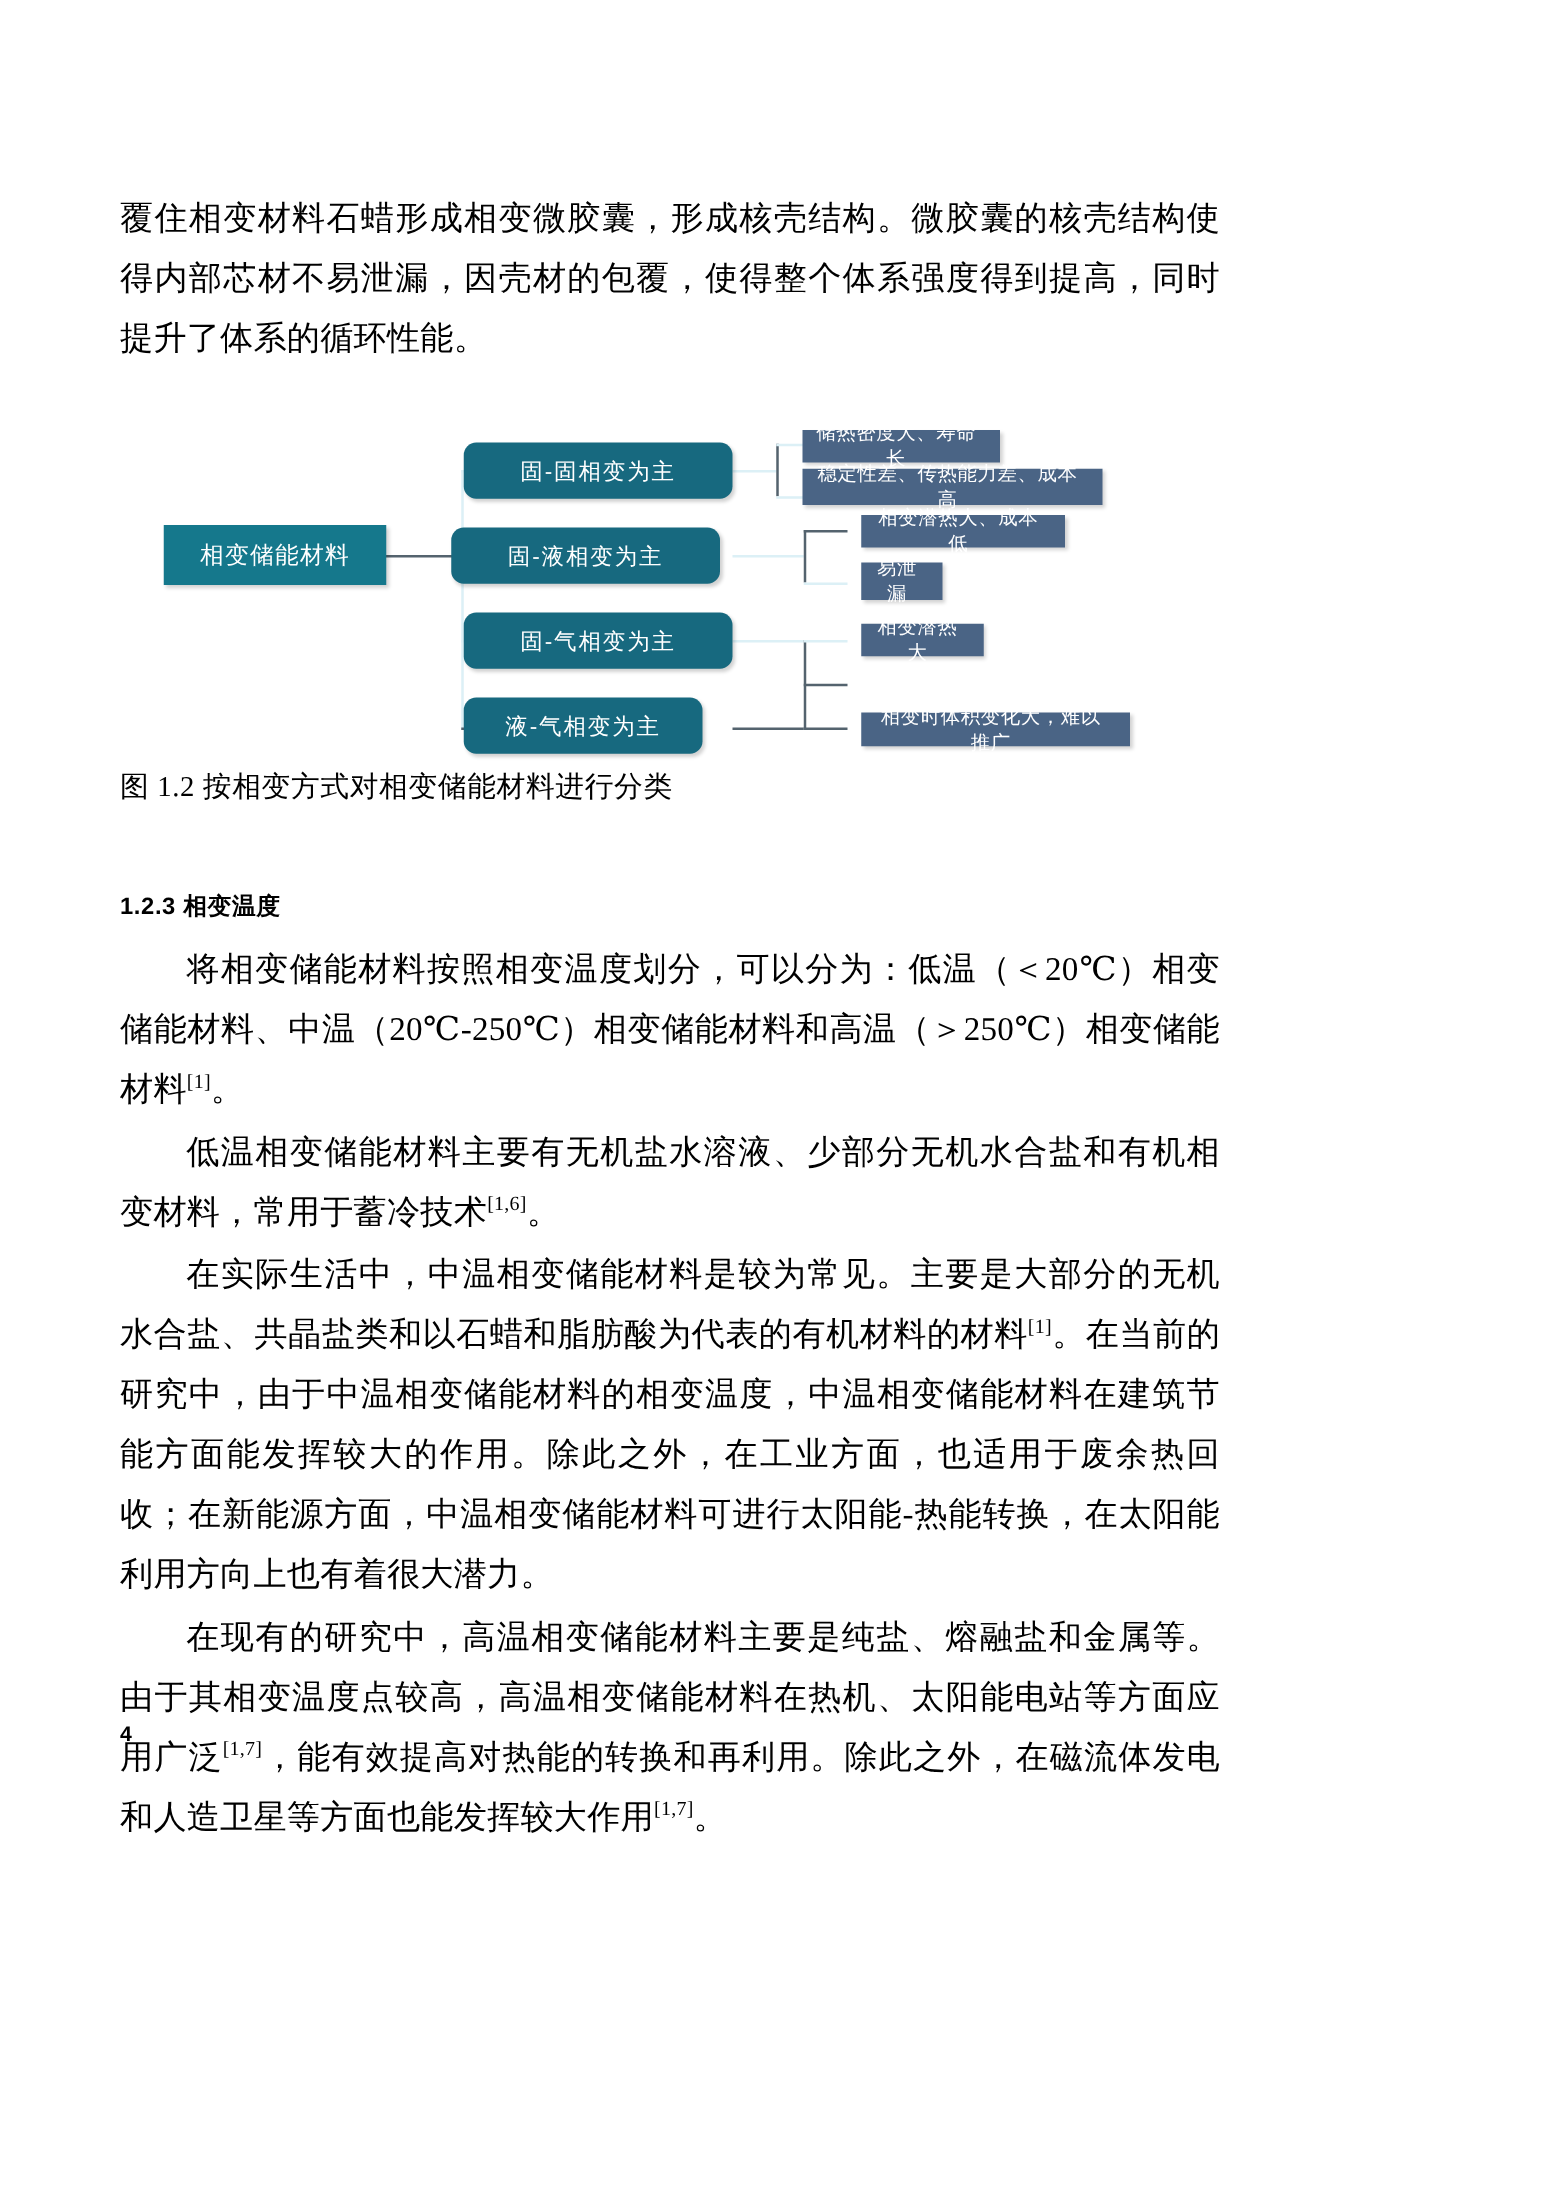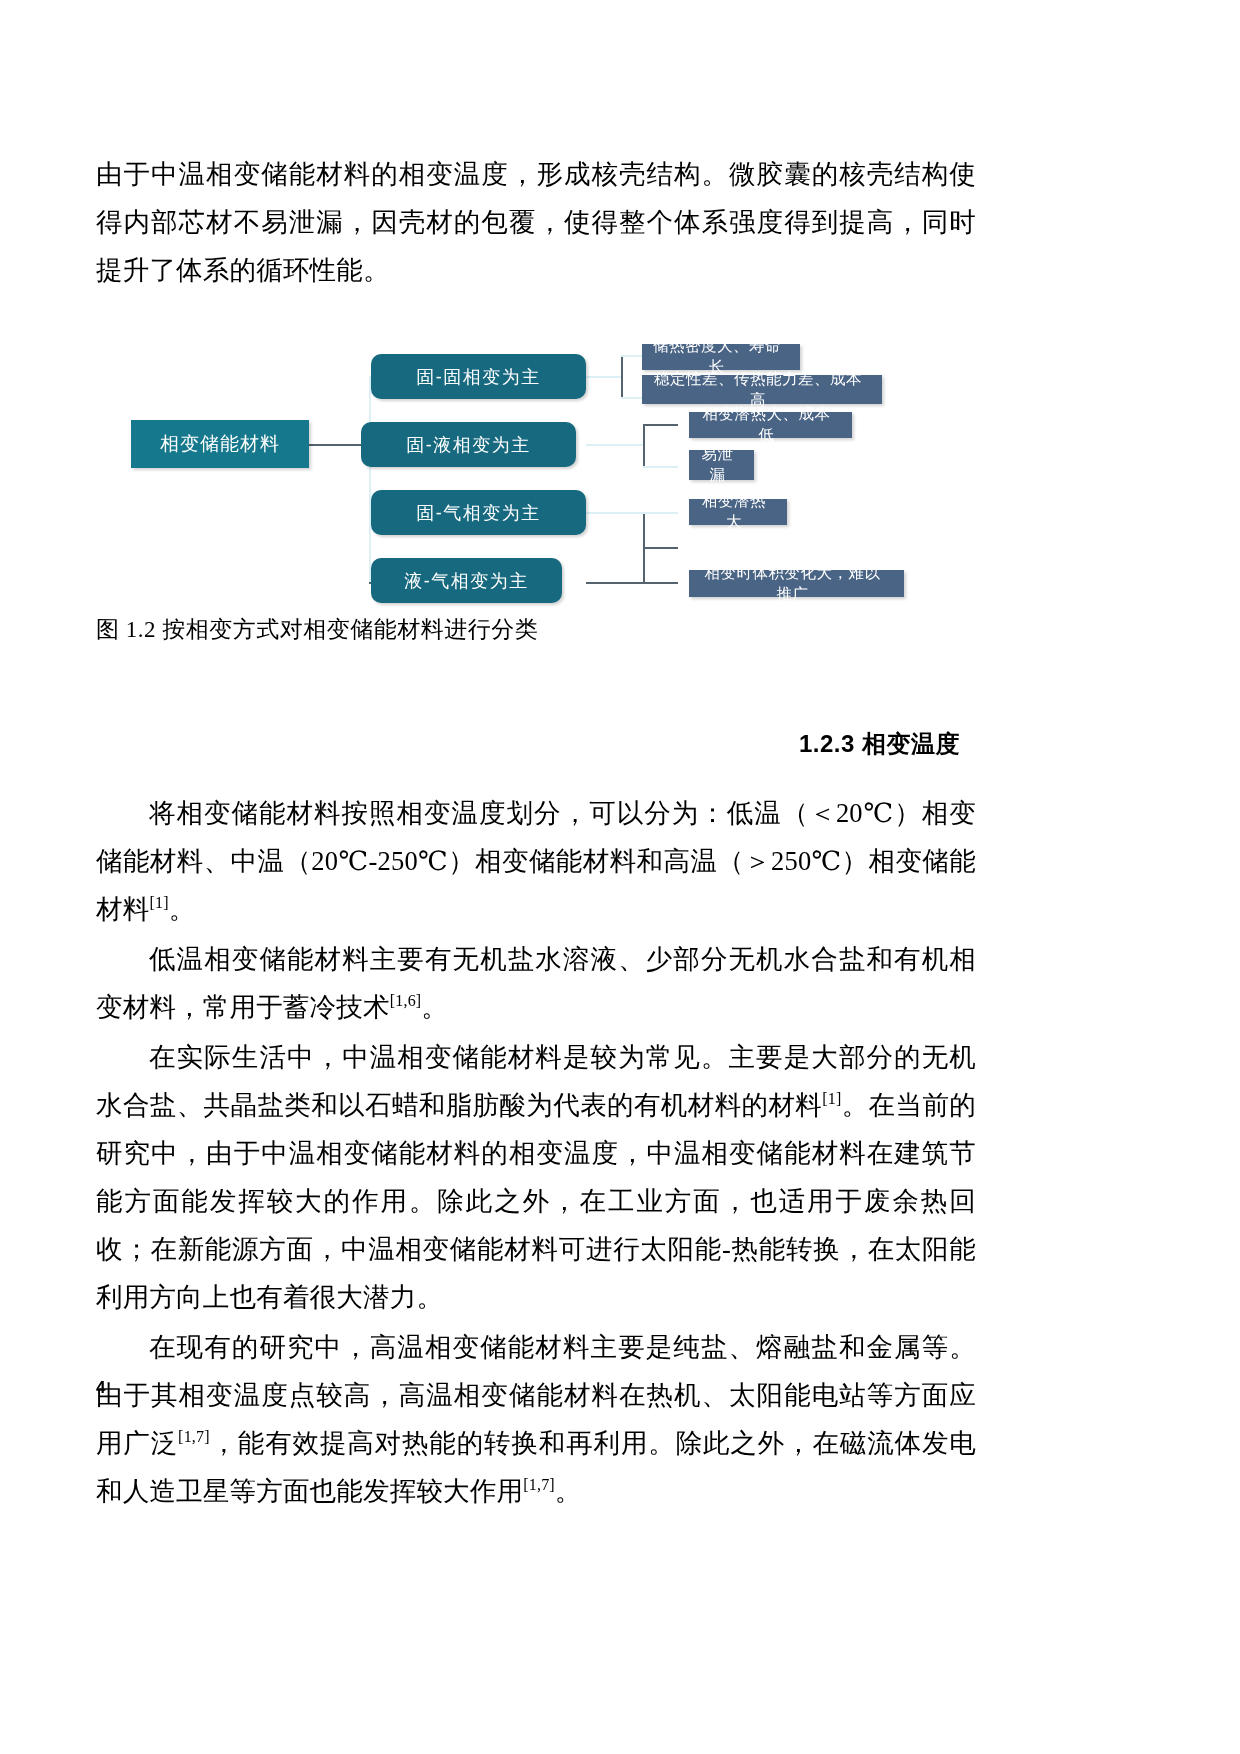--- a/index.html
+++ b/index.html
@@ -41,26 +41,25 @@
   }
   .sup {
     font-size: 16px;
     vertical-align: super;
     line-height: 0;
   }
 
   
   .heading {
     font-family: "Liberation Sans", "DejaVu Sans", sans-serif;
-    font-size: 24px;
+    font-size: 19px;
     font-weight: 600;
-    margin: 16px;
+    margin: 0;
     padding: 0;
     letter-spacing: 0.5px;
-    text-align: right;
   }
 
   
   .figure-wrap {
     position: relative;
     width: 880px;
     height: 300px;
     margin-top: 48px;
   }
   .diagram {
@@ -127,21 +126,21 @@
     font-size: 17px;
     font-weight: bold;
   }
 </style>
 </head>
 <body>
 
 <div class="page">
   <div class="content">
 
-    <p class="para">由于中温相变储能材料的相变温度，形成核壳结构。微胶囊的核壳结构使得内部芯材不易泄漏，因壳材的包覆，使得整个体系强度得到提高，同时提升了体系的循环性能。</p>
+    <p class="para">覆住相变材料石蜡形成相变微胶囊，形成核壳结构。微胶囊的核壳结构使得内部芯材不易泄漏，因壳材的包覆，使得整个体系强度得到提高，同时提升了体系的循环性能。</p>
 
     <div class="figure-wrap">
       <div class="diagram">
 
         <div class="conn" style="left:203px; top:102px; width:70px; height:1.5px;"></div>
         <div class="conn light" style="left:273px; top:34px; width:1.5px; height:208px;"></div>
         <div class="conn light" style="left:273px; top:34px; width:55px; height:1.5px;"></div>
         <div class="conn light" style="left:273px; top:102px; width:55px; height:1.5px;"></div>
         <div class="conn light" style="left:273px; top:170px; width:55px; height:1.5px;"></div>
         <div class="conn" style="left:273px; top:240px; width:55px; height:1.5px;"></div>

